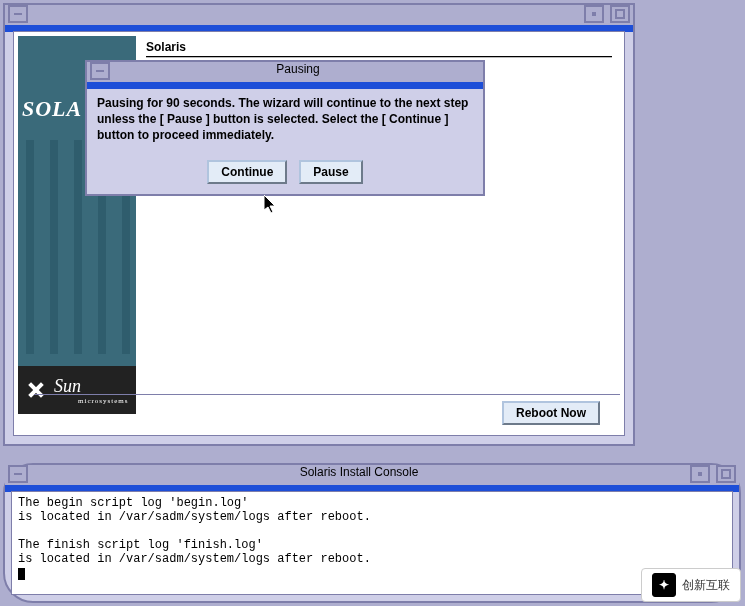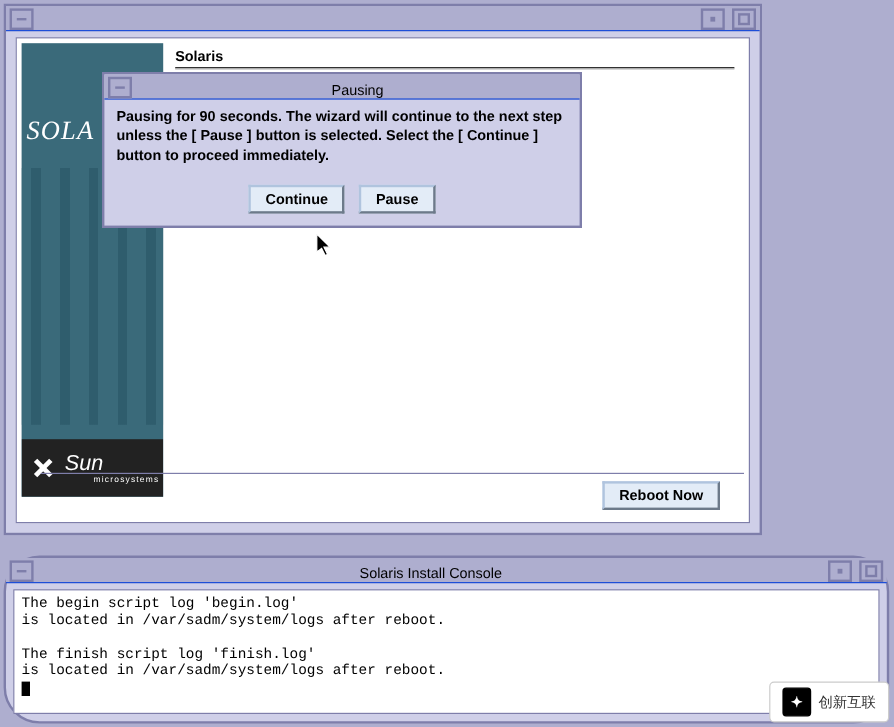--- a/index.html
+++ b/index.html
@@ -14,23 +14,23 @@
   
   .win {
     position: absolute;
     border: 2px solid #7e7eaa;
     background: #cfcfe8;
     box-sizing: border-box;
   }
   .win-titlebar {
     height: 20px;
     background: #aeaecf;
-    border-bottom: 1px solid #1d4ed8;
+    border-bottom: 7px solid #1d4ed8;
     display: flex;
-    align-items: flex-end;
+    align-items: flex-start;
   }
   .tb-box {
     width: 16px; height: 14px;
     margin: 0 3px;
     border: 2px solid #7e7eaa;
     background: #aeaecf;
     display:flex; align-items:center; justify-content:center;
   }
   .tb-dash { width: 8px; height: 2px; background:#7e7eaa; }
   .tb-sq   { width: 6px; height: 6px; border:2px solid #7e7eaa; }
@@ -50,37 +50,37 @@
   }
   #sidebar {
     position: absolute;
     left: 4px; top: 4px;
     width: 118px; height: 378px;
     background: #3a6a7a;
     overflow: hidden;
   }
   #sidebar .solaris-label {
     position:absolute; left:4px; top:60px;
-    color:#fff; font-weight:normal; font-style:italic;
+    color:#fff; font-weight:bold; font-style:italic;
     font-size:22px; letter-spacing:1px;
     font-family: Georgia, "Times New Roman", serif;
   }
   #sidebar .pattern {
     position:absolute; left:0; top:104px; right:0; bottom:60px;
     background:
       repeating-linear-gradient(90deg,
         #3a6a7a 0 8px, #2f5d6d 8px 16px, #3a6a7a 16px 24px);
   }
   #sidebar .sun-logo {
     position:absolute; left:0; right:0; bottom:0; height:48px;
     background:#222;
     color:#fff;
     display:flex; align-items:center; gap:6px;
     padding-left:6px;
-    font-family: Liberation Sans, sans-serif;
+    font-family: Liberation Serif, serif;
   }
   #sidebar .sun-logo svg { flex-shrink:0; }
   #sidebar .sun-logo .sun-text { font-size:18px; font-style:italic; }
   #sidebar .sun-logo .sun-sub  { font-size:7px; letter-spacing:1px; display:block;margin-left:24px; }
 
   #page-title {
     position:absolute;
     left: 132px; top: 8px;
     font-weight: bold;
     font-size: 12px;

